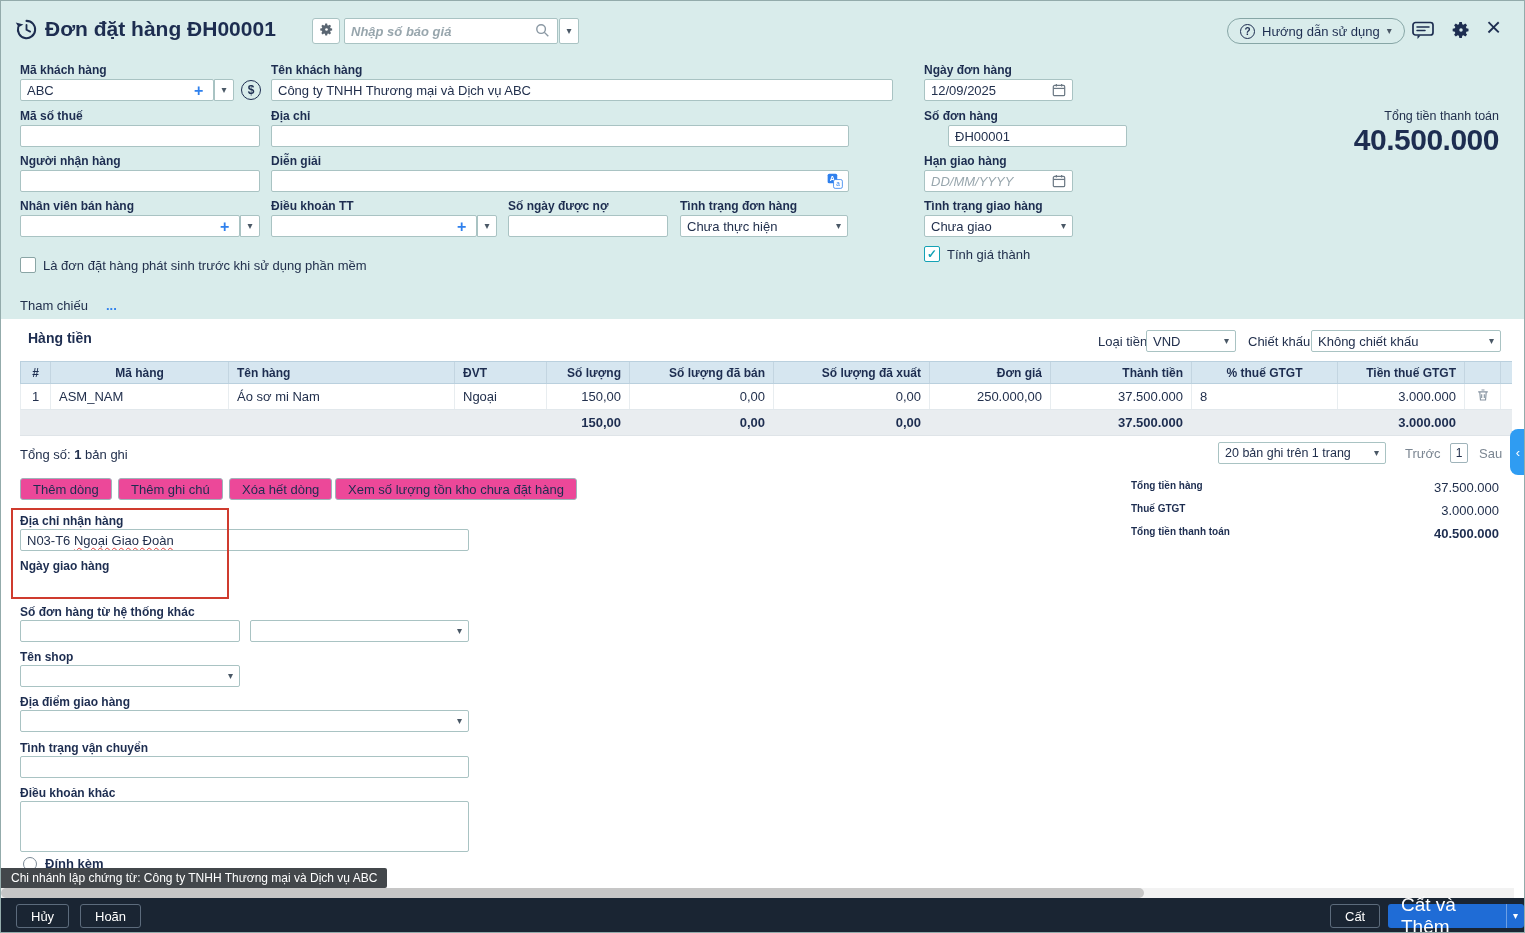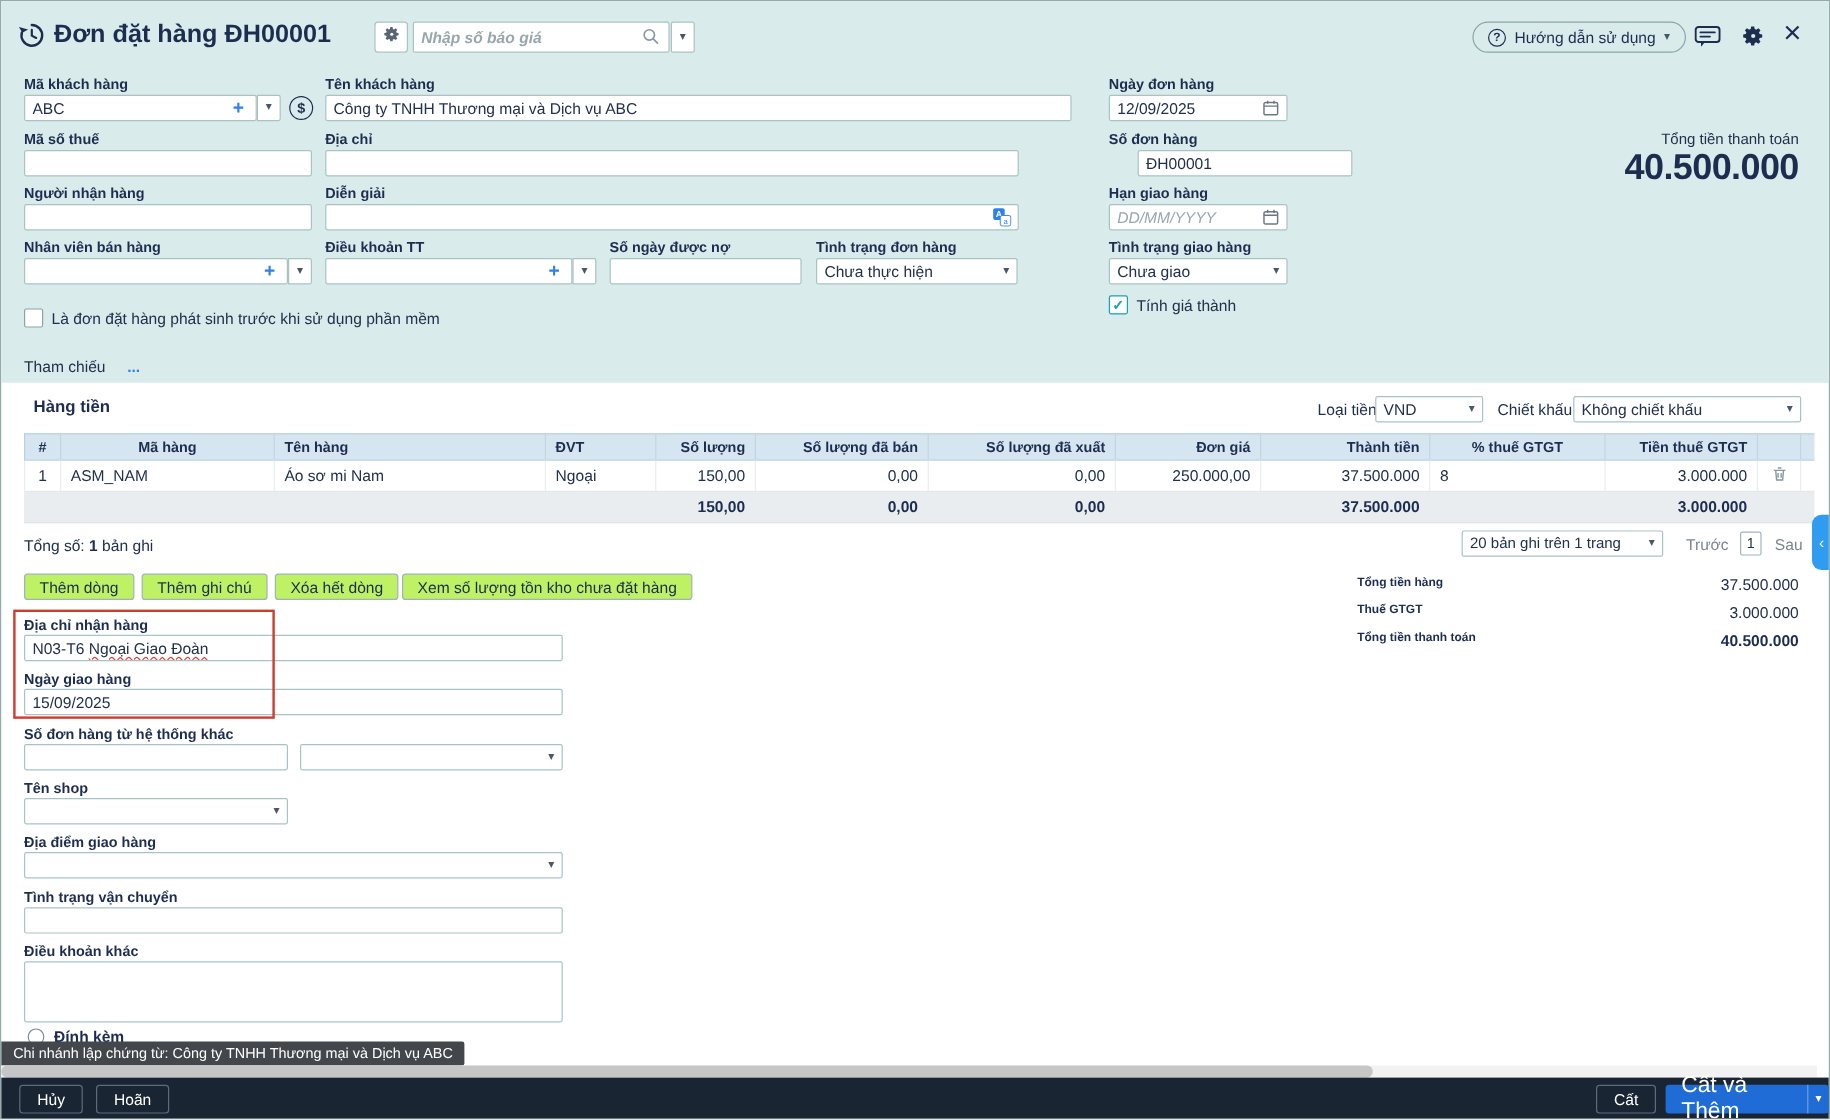--- a/index.html
+++ b/index.html
@@ -36,21 +36,21 @@
 
 .tbl{position:absolute;left:19px;top:360px;width:1492px}
 .thr{display:flex;height:23px;background:#d6e6f0;border-top:1px solid #bad0de;border-bottom:1px solid #bad0de;border-left:1px solid #bad0de}
 .thc{font-size:12px;font-weight:700;color:#1d2d50;border-right:1px solid #c3d5e1;display:flex;align-items:center;padding:0 8px;overflow:hidden;white-space:nowrap}
 .tdr{display:flex;height:26px;background:#fff;border-bottom:1px solid #e2e8ec;border-left:1px solid #e8edf0}
 .tdc{font-size:13px;color:#22304d;border-right:1px solid #e8edf0;display:flex;align-items:center;padding:0 8px;overflow:hidden;white-space:nowrap}
 .ttr{display:flex;height:26px;background:#e9edf0;border-bottom:1px solid #dfe4e8}
 .ttc{font-size:13px;font-weight:700;color:#1d2d50;display:flex;align-items:center;padding:0 8px;white-space:nowrap}
 .c0{flex:0 0 30px}.c1{flex:0 0 178px}.c2{flex:0 0 226px}.c3{flex:0 0 92px}.c4{flex:0 0 83px}.c5{flex:0 0 144px}.c6{flex:0 0 156px}.c7{flex:0 0 121px}.c8{flex:0 0 141px}.c9{flex:0 0 146px}.c10{flex:0 0 127px}.c11{flex:0 0 36px}.c12{flex:1 1 auto}
 .ac{justify-content:center}.ar{justify-content:flex-end}
-.btn{position:absolute;height:22px;background:#bef264;border:1px solid #9fb3ba;border-radius:3px;font-size:13px;color:#1d2d50;display:inline-flex;align-items:center;padding:0 12px;cursor:pointer;white-space:nowrap;font-family:inherit}
+.btn{position:absolute;height:22px;background:#ec4899;border:1px solid #9fb3ba;border-radius:3px;font-size:13px;color:#1d2d50;display:inline-flex;align-items:center;padding:0 12px;cursor:pointer;white-space:nowrap;font-family:inherit}
 .pagebox{position:absolute;left:1449px;top:442px;width:18px;height:20px;background:#fff;border:1px solid #9fb3ba;border-radius:2px;font-size:12px;color:#22304d;display:flex;align-items:center;justify-content:center}
 .pgr{position:absolute;font-size:13px;color:#7b8692;white-space:nowrap;cursor:pointer}
 
 .sum-l{position:absolute;left:1130px;font-size:10px;font-weight:700;color:#1d2d50;white-space:nowrap}
 .sum-v{position:absolute;right:25px;font-size:13px;color:#22304d;white-space:nowrap;text-align:right}
 
 .redbox{position:absolute;left:10px;top:507px;width:218px;height:91px;border:2px solid #cf3b2e;z-index:8;pointer-events:none}
 .spell{text-decoration:underline wavy #e53935 1px;text-underline-offset:2px}
 .tooltip{position:absolute;left:0;top:867px;height:20px;background:#43474b;color:#fff;font-size:12px;display:flex;align-items:center;padding:0 10px;border-radius:0 2px 2px 0;z-index:9;white-space:nowrap}
 .hscroll{position:absolute;left:0;top:887px;width:1513px;height:10px;background:#f2f2f2;z-index:9}
@@ -308,21 +308,20 @@
 
   <div class="redbox"></div>
 
   <div class="lbl" style="left:19px;top:513px">Địa chỉ nhận hàng</div>
   <div class="dinp" style="left:19px;top:528px;width:449px">
     <span style="white-space:pre">N03-T6 </span>
       <span class="spell">Ngoại Giao Đoàn</span>
   </div>
 
   <div class="lbl" style="left:19px;top:558px">Ngày giao hàng</div>
-  <input class="inp" style="left: 19px; top: 573px; width: 449px;" value="15/09/2025">
 
   <div class="lbl" style="left:19px;top:604px">Số đơn hàng từ hệ thống khác</div>
   <input class="inp" style="left: 19px; top: 619px; width: 220px;" value="">
   <div class="lbl" style="left:249px;top:624px">Sàn thương mại điện tử</div>
   <div class="sel" style="left:249px;top:619px;width:219px">
     <span></span>
     <span class="caret"></span>
   </div>
 
   <div class="lbl" style="left:19px;top:649px">Tên shop</div>

